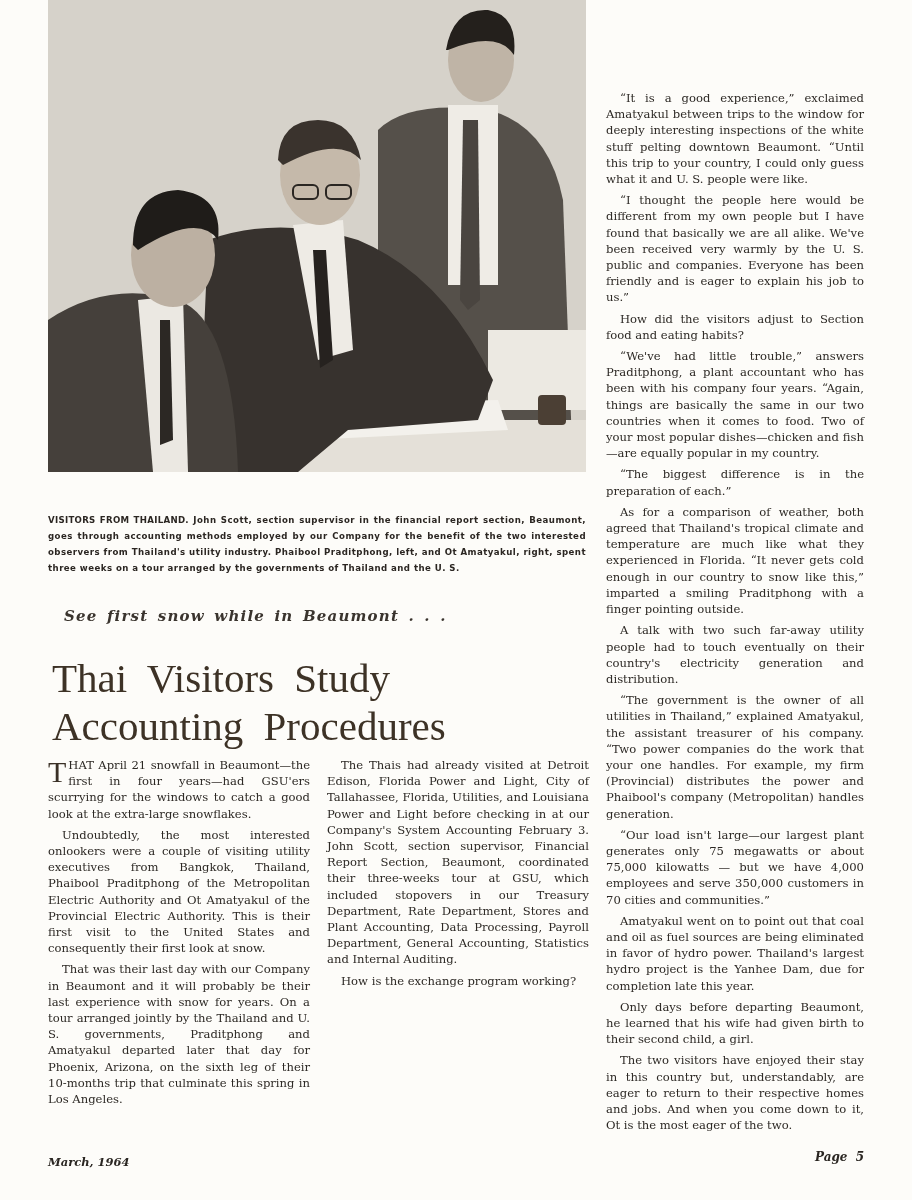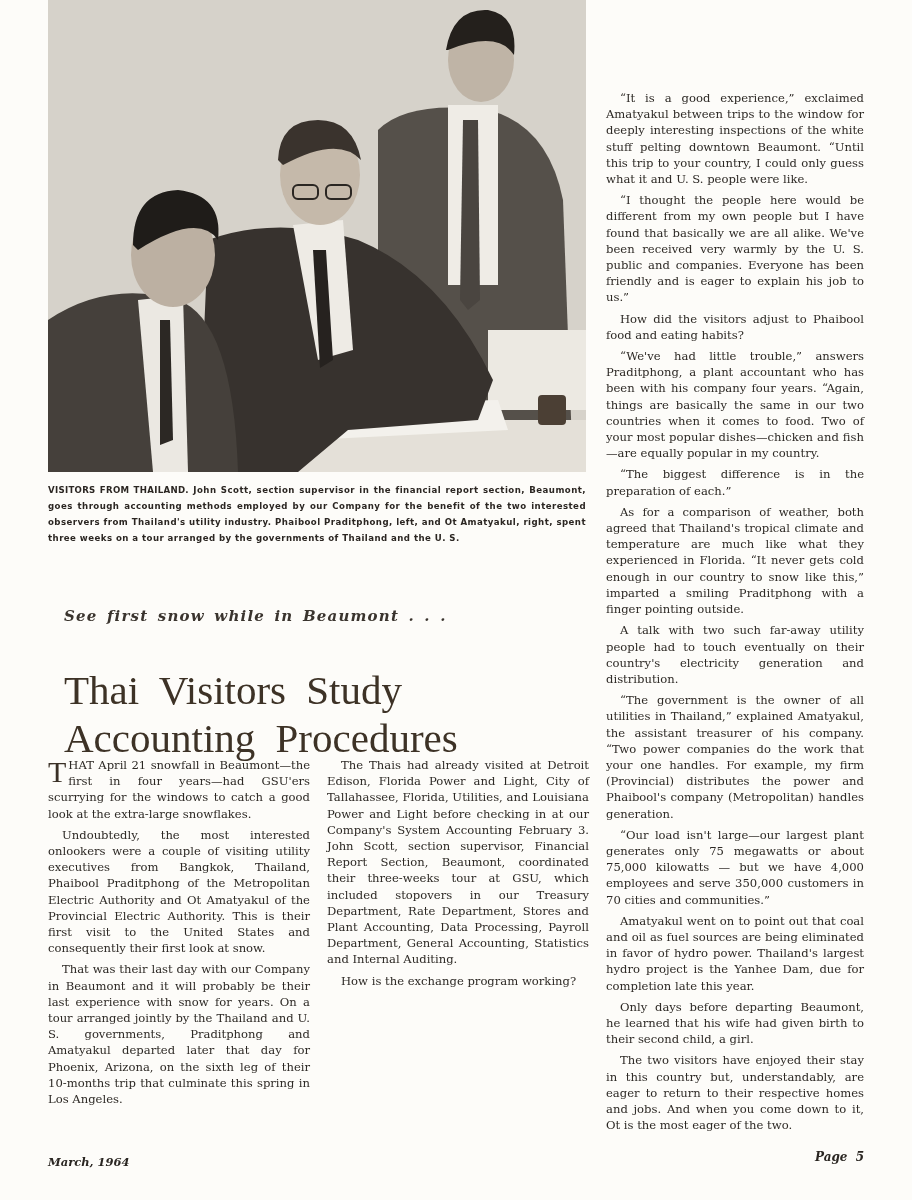--- a/index.html
+++ b/index.html
@@ -8,35 +8,35 @@
     background: #fdfcf9; color: #2a2622;
     font-family: "DejaVu Serif", serif;
   }
   .photo {
     position: absolute; left: 48px; top: 0; width: 538px; height: 472px;
     background: linear-gradient(180deg, #d9d6cf 0%, #cfcbc3 55%, #b9b4ab 100%);
     overflow: hidden;
   }
   .photo svg { width: 100%; height: 100%; display: block; }
   .caption {
-    position: absolute; left: 48px; top: 482px; width: 538px;
+    position: absolute; left: 48px; top: 512px; width: 538px;
     font-family: "DejaVu Sans", sans-serif; font-weight: bold;
     font-size: 8.6px; line-height: 16px; letter-spacing: 0.45px; color: #2b2622;
     text-align: justify; text-align-last: left;
   }
   .caption .lead { letter-spacing: 0.3px; }
   .kicker {
     position: absolute; left: 64px; top: 607px;
     font-family: "DejaVu Serif", serif; font-style: italic; font-weight: bold;
     font-size: 15px; letter-spacing: 1.2px; color: #3a342e; word-spacing: 3px;
   }
   .headline {
     position: absolute; left: 48px; top: 650px; width: 550px;
     font-family: "Liberation Serif", serif; font-size: 41px; line-height: 48px;
-    color: #3d3226; word-spacing: 10px; margin: 16px; font-weight: normal;
+    color: #3d3226; word-spacing: 10px; margin: 4px; font-weight: normal;
   }
   .col {
     position: absolute; font-family: "DejaVu Serif", serif;
     font-size: 11.6px; line-height: 16.2px; color: #2c2824;
     text-align: justify; hyphens: manual;
   }
   .col p { margin: 0 0 5px 0; text-indent: 14px; }
   .col1 { left: 48px; top: 757px; width: 262px; }
   .col2 { left: 327px; top: 757px; width: 262px; }
   .col3 { left: 606px; top: 59px; width: 258px; margin-top: 31px; }
@@ -117,21 +117,21 @@
 </div>
 
 <div class="col col2">
   <p>The Thais had already visited at Detroit Edison, Florida Power and Light, City of Tallahassee, Florida, Utilities, and Louisiana Power and Light before checking in at our Company's System Accounting February 3. John Scott, section supervisor, Financial Report Section, Beaumont, coordinated their three-weeks tour at GSU, which included stopovers in our Treasury Department, Rate Department, Stores and Plant Accounting, Data Processing, Payroll Department, General Accounting, Statistics and Internal Auditing.</p>
   <p>How is the exchange program working?</p>
 </div>
 
 <div class="col col3">
   <p>“It is a good experience,” exclaimed Amatyakul between trips to the window for deeply interesting inspections of the white stuff pelting downtown Beaumont. “Until this trip to your country, I could only guess what it and U. S. people were like.</p>
   <p>“I thought the people here would be different from my own people but I have found that basically we are all alike. We've been received very warmly by the U. S. public and companies. Everyone has been friendly and is eager to explain his job to us.”</p>
-  <p>How did the visitors adjust to Phaibool food and eating habits?</p>
+  <p>How did the visitors adjust to Section food and eating habits?</p>
   <p>“We've had little trouble,” answers Praditphong, a plant accountant who has been with his company four years. “Again, things are basically the same in our two countries when it comes to food. Two of your most popular dishes—chicken and fish—are equally popular in my country.</p>
   <p>“The biggest difference is in the preparation of each.”</p>
   <p>As for a comparison of weather, both agreed that Thailand's tropical climate and temperature are much like what they experienced in Florida. “It never gets cold enough in our country to snow like this,” imparted a smiling Praditphong with a finger pointing outside.</p>
   <p>A talk with two such far-away utility people had to touch eventually on their country's electricity generation and distribution.</p>
   <p>“The government is the owner of all utilities in Thailand,” explained Amatyakul, the assistant treasurer of his company. “Two power companies do the work that your one handles. For example, my firm (Provincial) distributes the power and Phaibool's company (Metropolitan) handles generation.</p>
   <p>“Our load isn't large—our largest plant generates only 75 megawatts or about 75,000 kilowatts — but we have 4,000 employees and serve 350,000 customers in 70 cities and communities.”</p>
   <p>Amatyakul went on to point out that coal and oil as fuel sources are being eliminated in favor of hydro power. Thailand's largest hydro project is the Yanhee Dam, due for completion late this year.</p>
   <p>Only days before departing Beaumont, he learned that his wife had given birth to their second child, a girl.</p>
   <p>The two visitors have enjoyed their stay in this country but, understandably, are eager to return to their respective homes and jobs. And when you come down to it, Ot is the most eager of the two.</p>
 </div>

